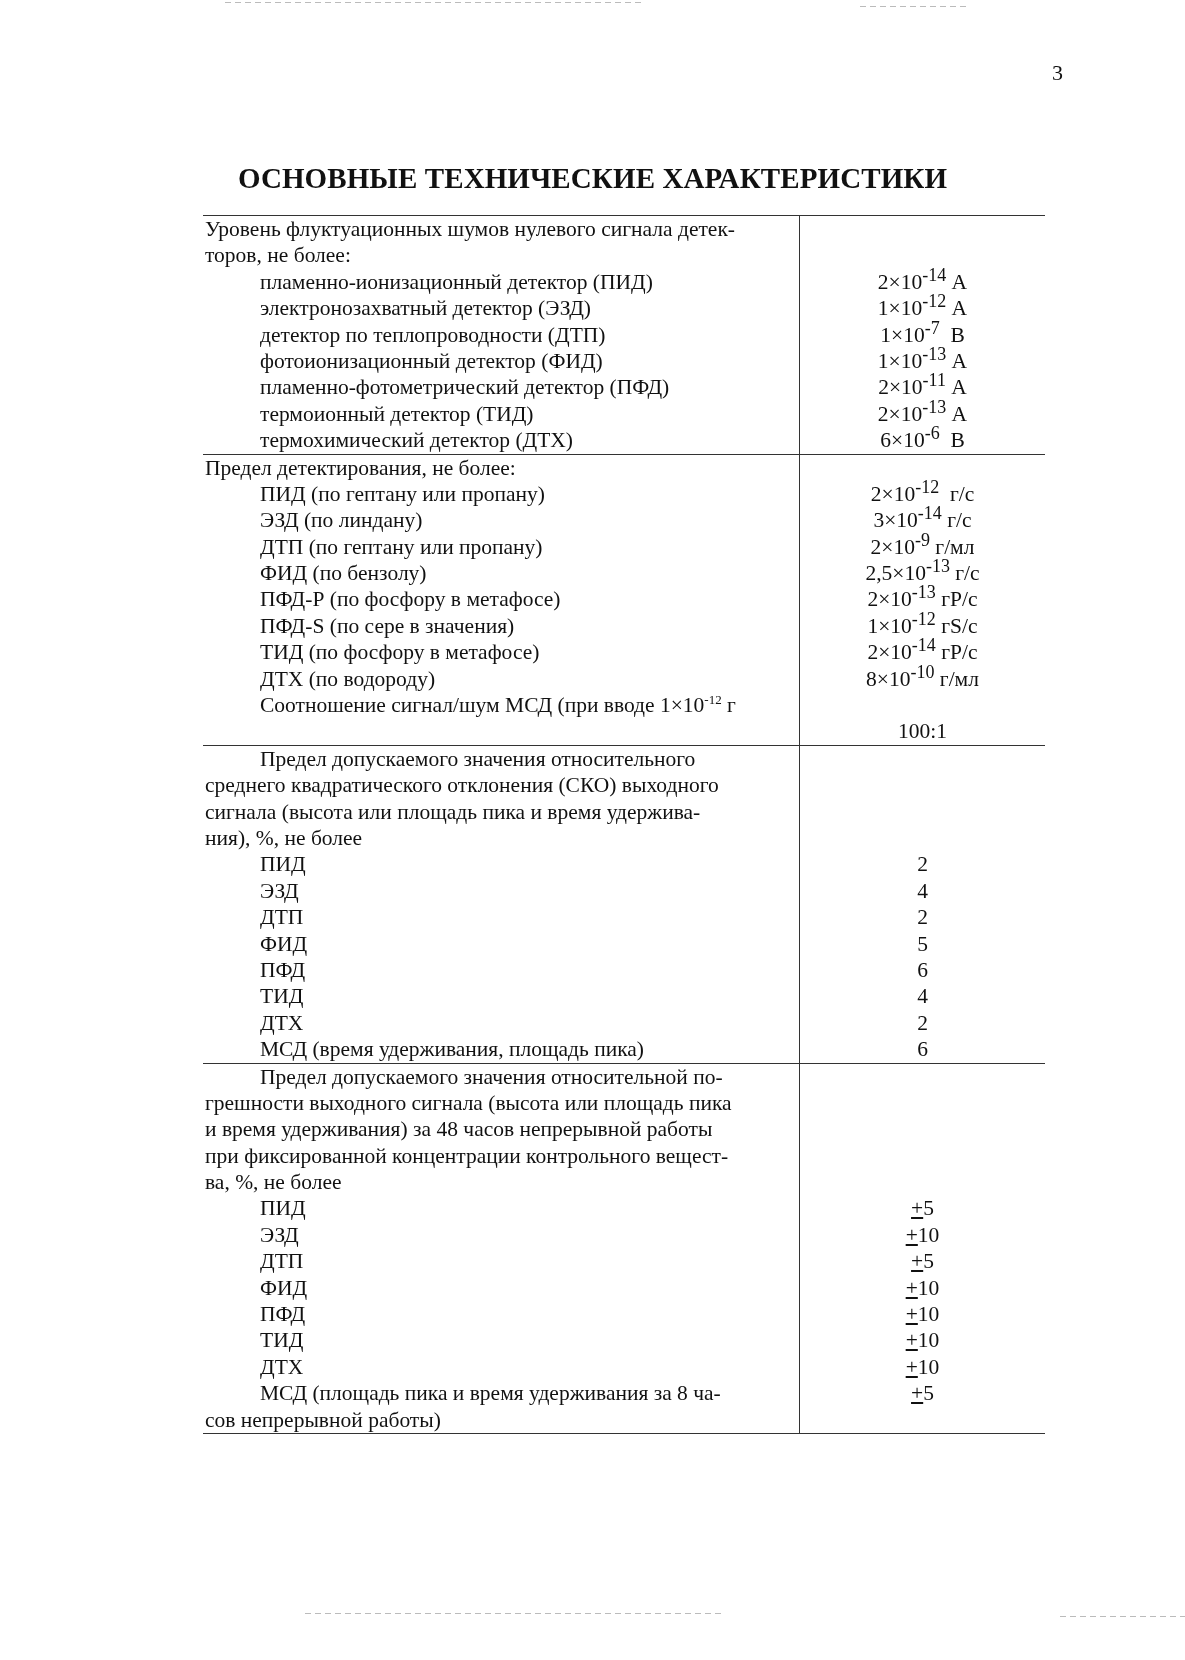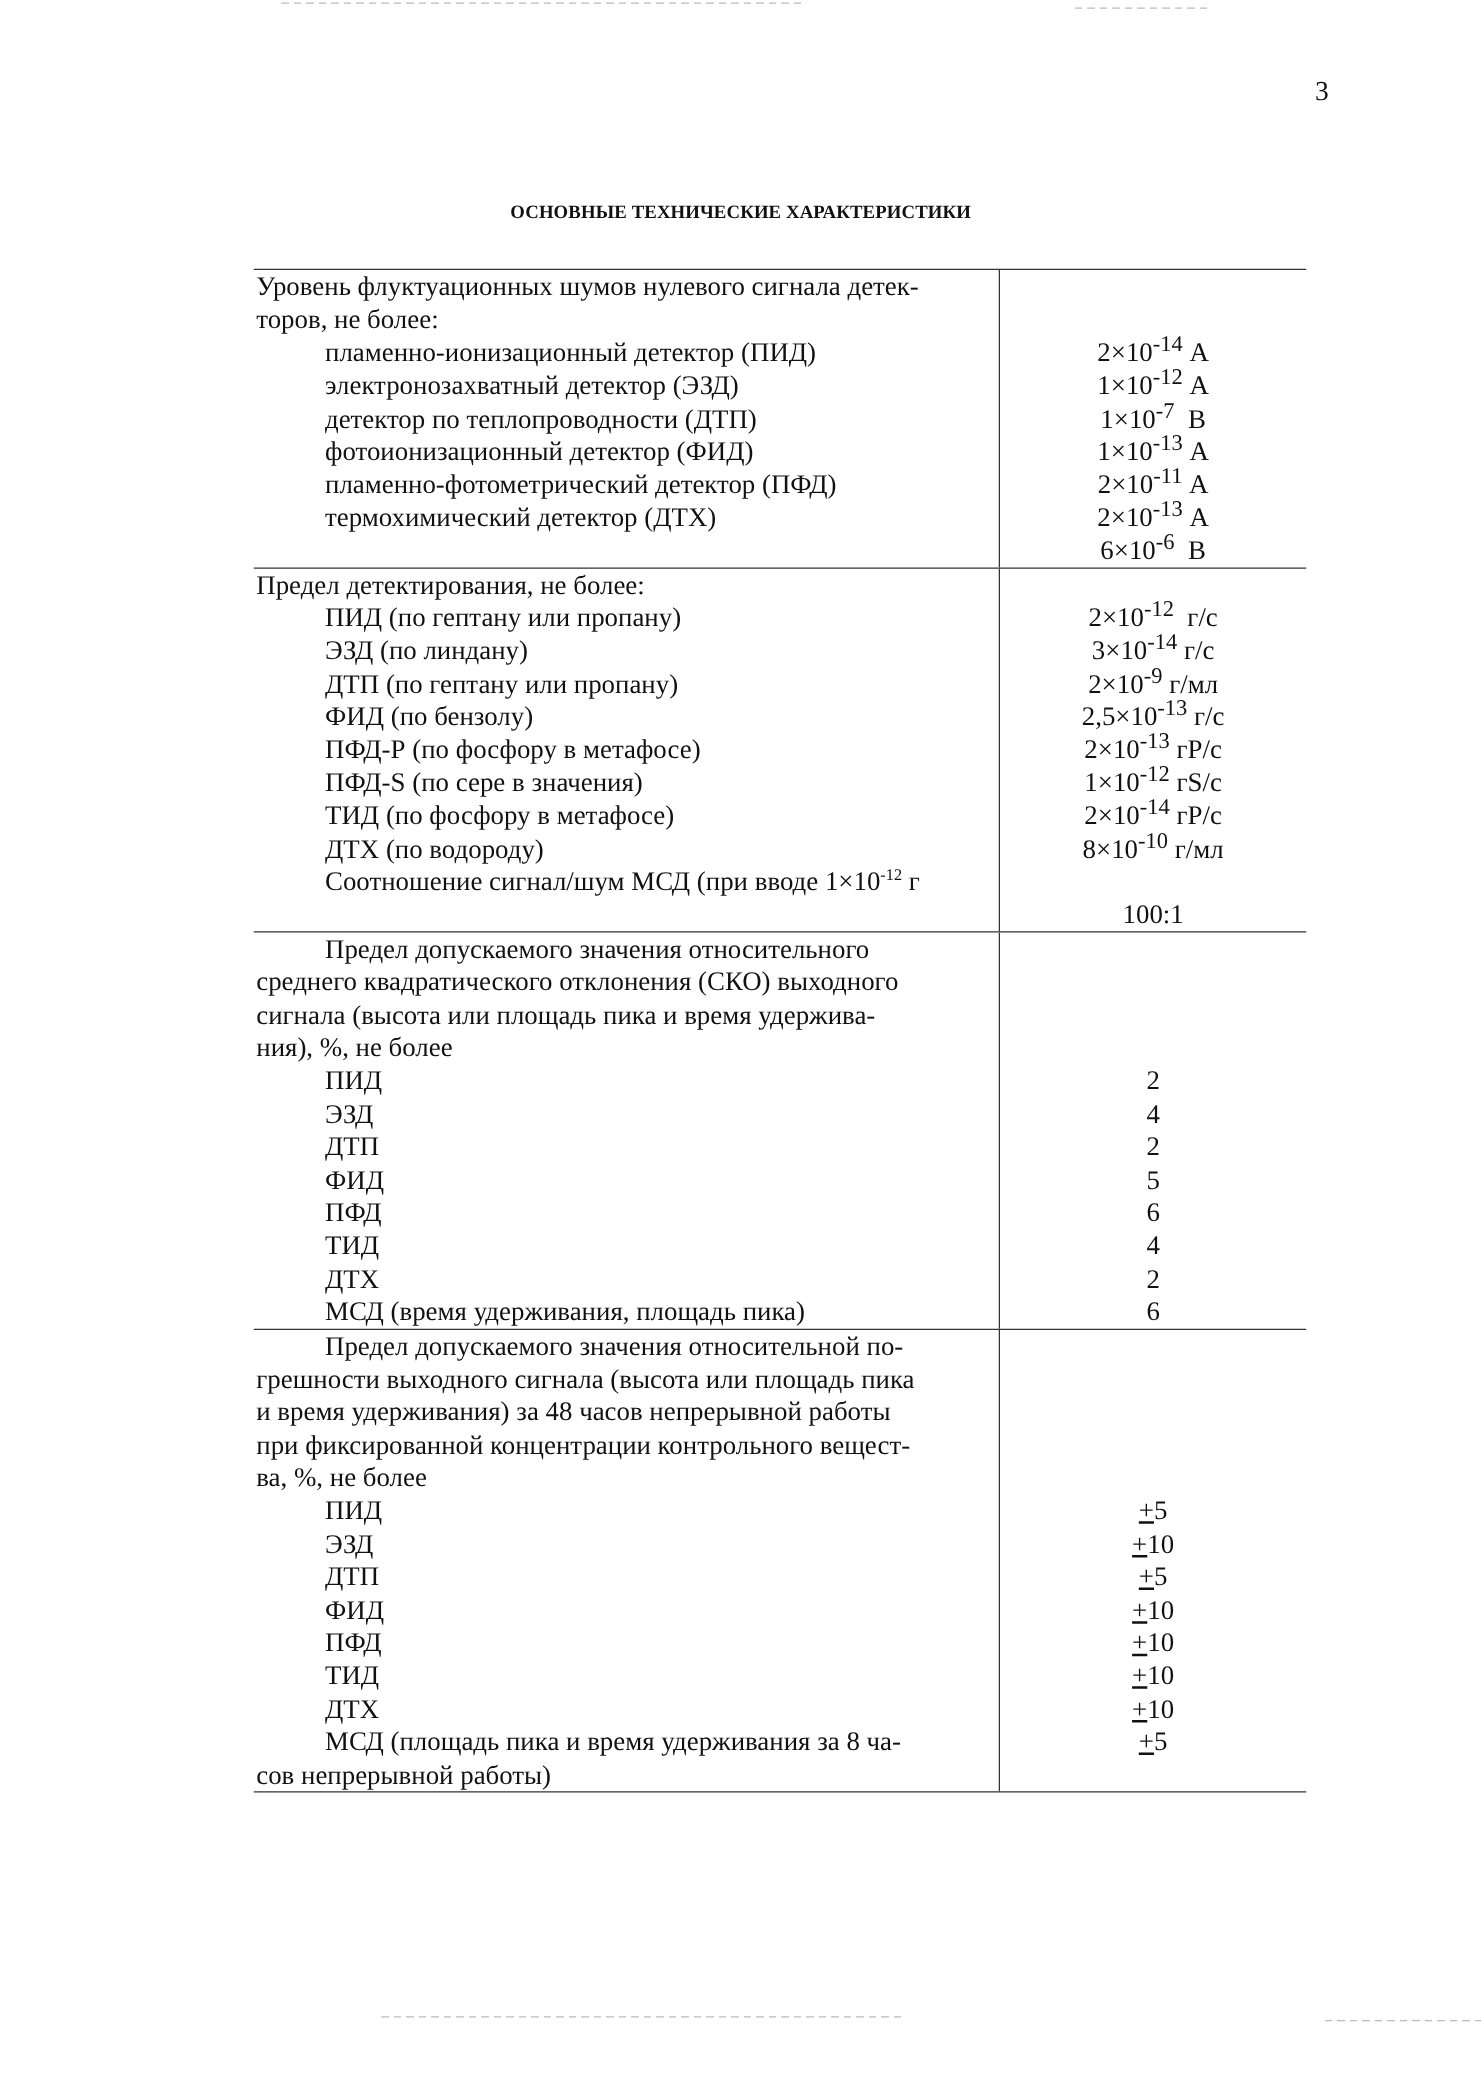--- a/index.html
+++ b/index.html
@@ -9,21 +9,21 @@
     color: #111111;
   }
   .scan-noise {
     position: absolute; height: 1px; background: repeating-linear-gradient(90deg, #bbb 0 6px, transparent 6px 10px);
   }
   .page-number {
     position: absolute; left: 1052px; top: 60px; font-size: 22px;
   }
   .title {
     position: absolute; left: 0; width: 1185px; top: 162px; text-align: center;
-    font-weight: bold; font-size: 15px; letter-spacing: 0.1px;
+    font-weight: bold; font-size: 29px; letter-spacing: 0.1px;
   }
   .spec-table {
     position: absolute; left: 178px; top: 215px; width: 867px;
     border-collapse: collapse;
   }
   .section {
     display: flex; border-top: 1.5px solid #333; position: relative; margin-left: 25px;
   }
   .section:last-child { border-bottom: 1.5px solid #333; justify-content: space-between; }
   .col-label {
@@ -56,20 +56,21 @@
 
   <div class="section">
     <div class="col-label">
       <div class="line">Уровень флуктуационных шумов нулевого сигнала детек-</div>
       <div class="line">торов, не более:</div>
       <div class="line indent">пламенно-ионизационный детектор  (ПИД)</div>
       <div class="line indent">электронозахватный детектор  (ЭЗД)</div>
       <div class="line indent">детектор по теплопроводности  (ДТП)</div>
       <div class="line indent">фотоионизационный детектор  (ФИД)</div>
       <div class="line indent">пламенно-фотометрический детектор  (ПФД)</div>
+      <div class="line indent">термоионный детектор  (ТИД)</div>
       <div class="line indent">термохимический  детектор  (ДТХ)</div>
     </div>
     <div class="col-value">
       <div class="vline"></div>
         <div class="vline"></div>
       <div class="vline"><span>2×10</span><sup>-14</sup><span style="white-space:pre"> А</span></div>
       <div class="vline"><span>1×10</span><sup>-12</sup><span style="white-space:pre"> А</span></div>
       <div class="vline"><span>1×10</span><sup>-7</sup><span style="white-space:pre">  В</span></div>
       <div class="vline"><span>1×10</span><sup>-13</sup><span style="white-space:pre"> А</span></div>
       <div class="vline"><span>2×10</span><sup>-11</sup><span style="white-space:pre"> А</span></div>

